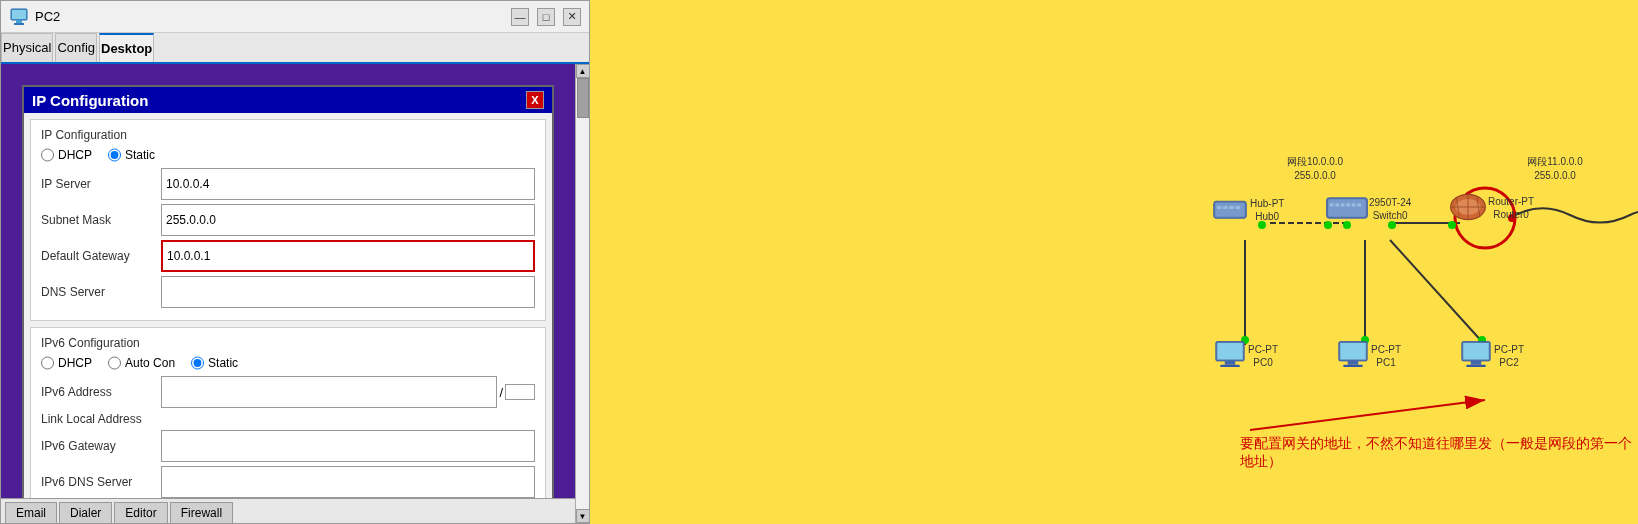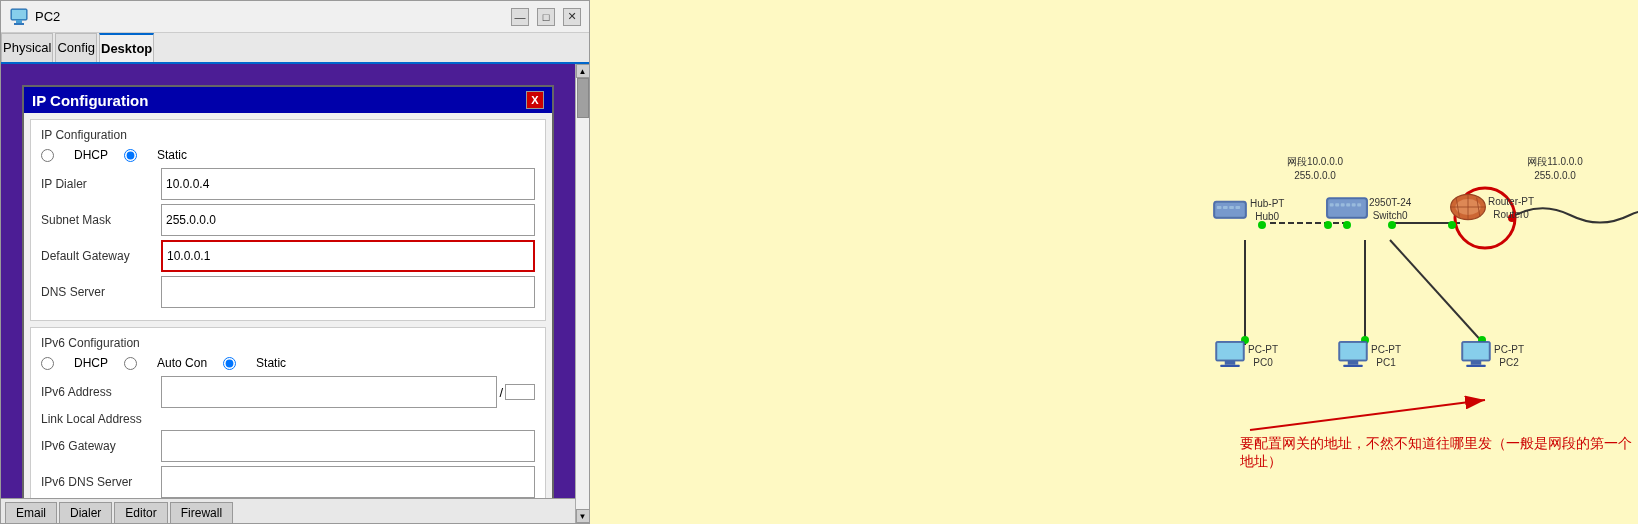--- a/index.html
+++ b/index.html
@@ -146,22 +146,21 @@
 
     .radio-group {
       display: flex;
       gap: 16px;
       margin-bottom: 6px;
       align-items: center;
     }
 
     .radio-item {
       display: flex;
-      align-items: center;
-      gap: 20px;
+      gap: 4px;
       font-size: 12px;
     }
 
     .field-row {
       display: flex;
       align-items: center;
       margin-bottom: 4px;
     }
 
     .field-label {
@@ -189,21 +188,21 @@
       border: 1px solid #999;
       border-bottom: none;
       background: #d0d0d0;
       margin-right: 2px;
       cursor: pointer;
     }
 
     
     .network-panel {
       flex: 1;
-      background: #fef9c3;
+      background: #fde047;
       position: relative;
       overflow: hidden;
     }
 
     
     .scrollbar {
       width: 14px;
       background: #e0e0e0;
       border-left: 1px solid #aaa;
       display: flex;
@@ -350,21 +349,21 @@
             <div class="radio-item">
               <input type="radio" name="ipmode" style="">
               <span>DHCP</span>
             </div>
             <div class="radio-item">
               <input type="radio" name="ipmode" checked="" style="">
               <span>Static</span>
             </div>
           </div>
           <div class="field-row">
-            <span class="field-label">IP Dialer</span>
+            <span class="field-label">IP Server</span>
             <input class="field-input" type="text" value="10.0.0.4" style="">
           </div>
           <div class="field-row">
             <span class="field-label">Subnet Mask</span>
             <input class="field-input" type="text" value="255.0.0.0" style="">
           </div>
           <div class="field-row">
             <span class="field-label">Default Gateway</span>
             <input class="field-input highlighted" type="text" value="10.0.0.1" style="border: 2px solid rgb(204, 0, 0);">
           </div>

